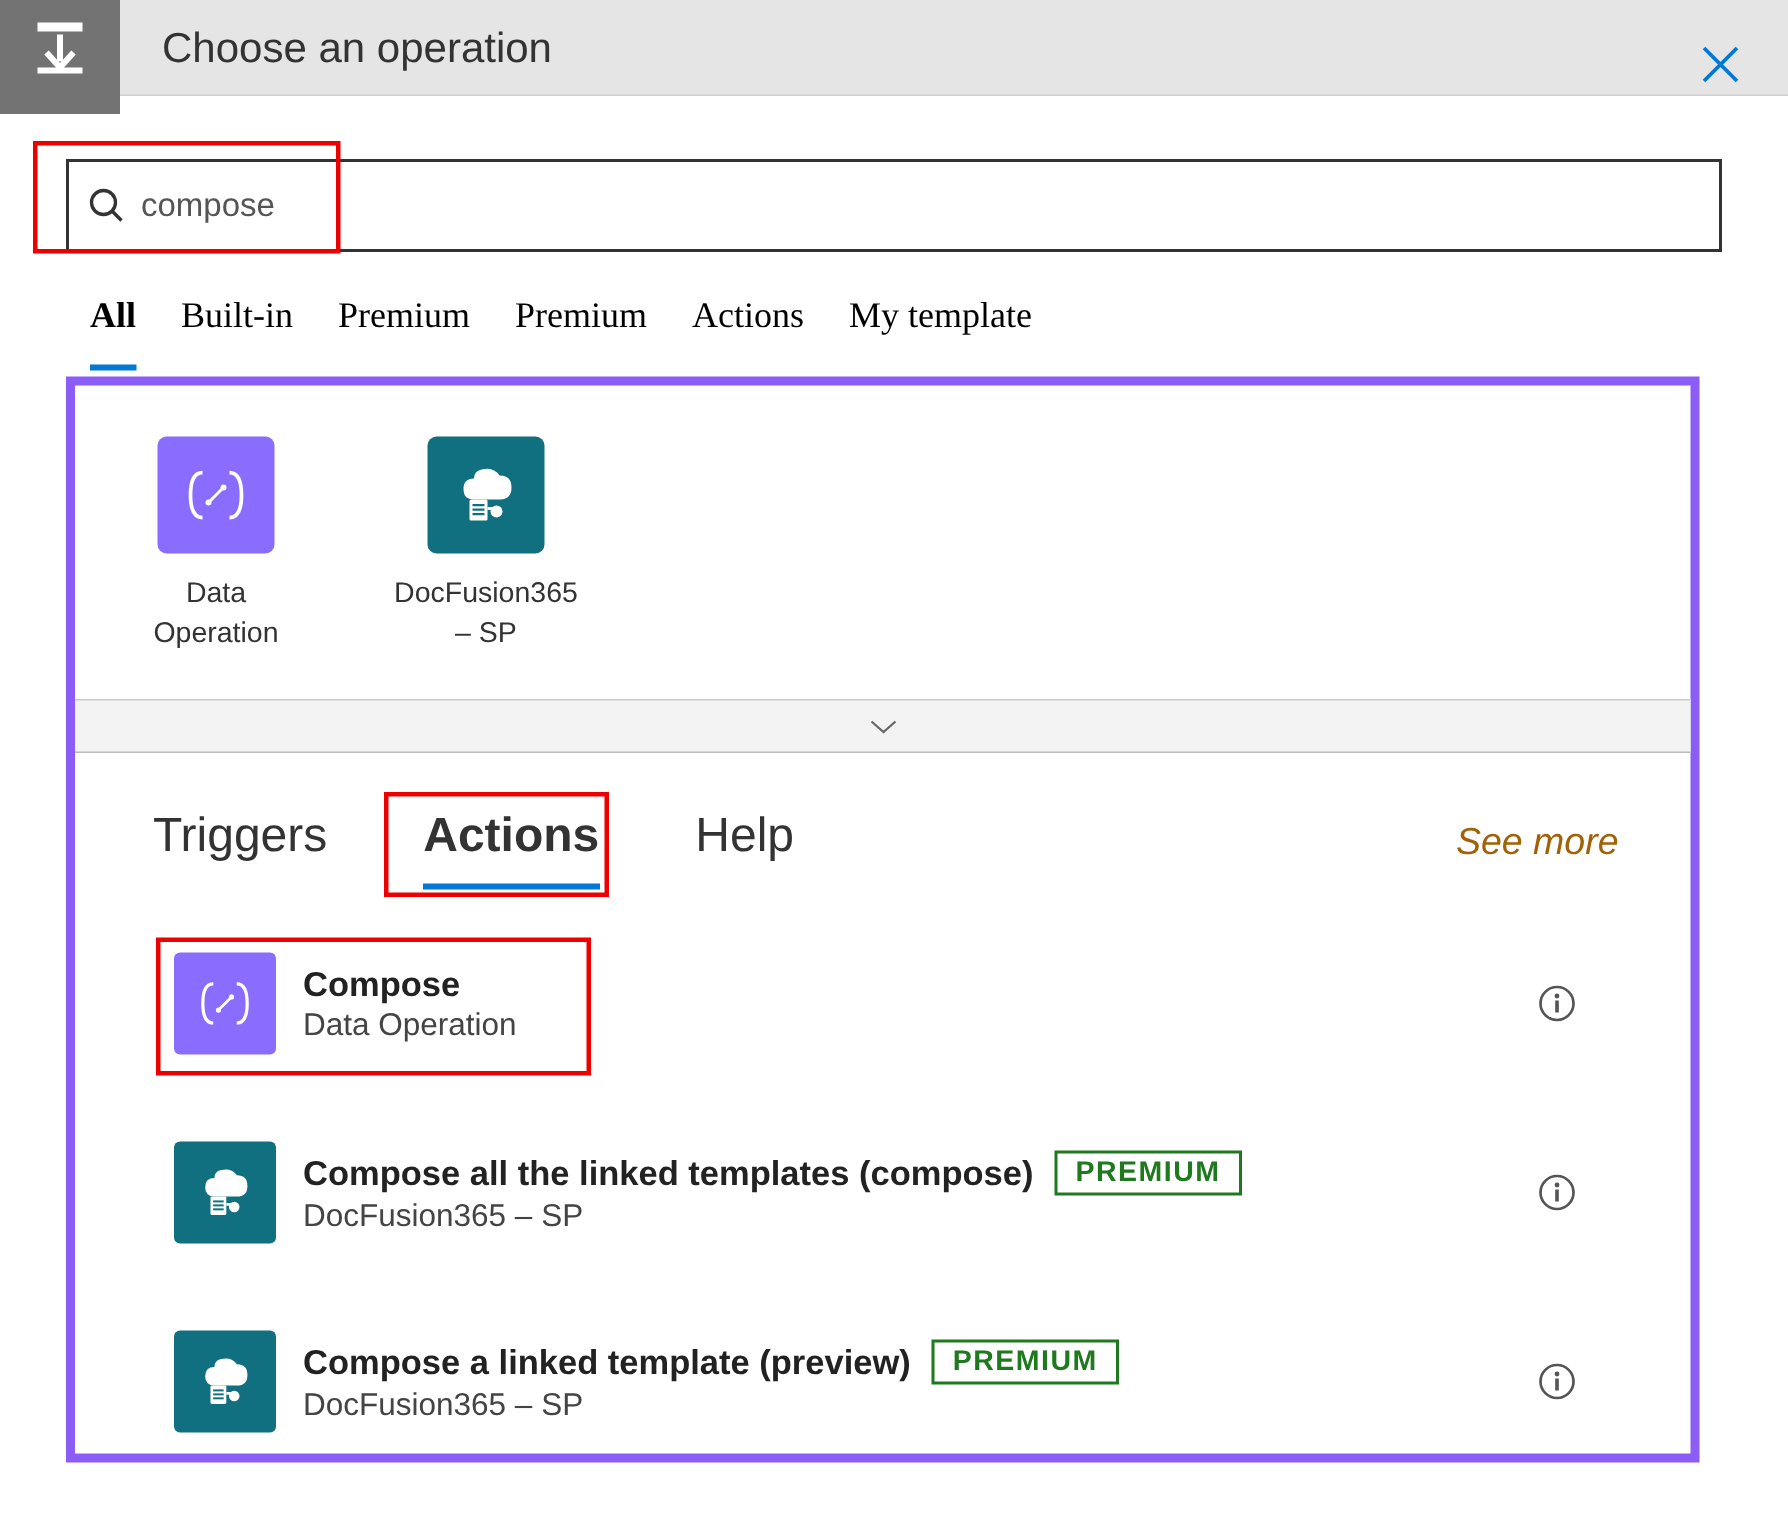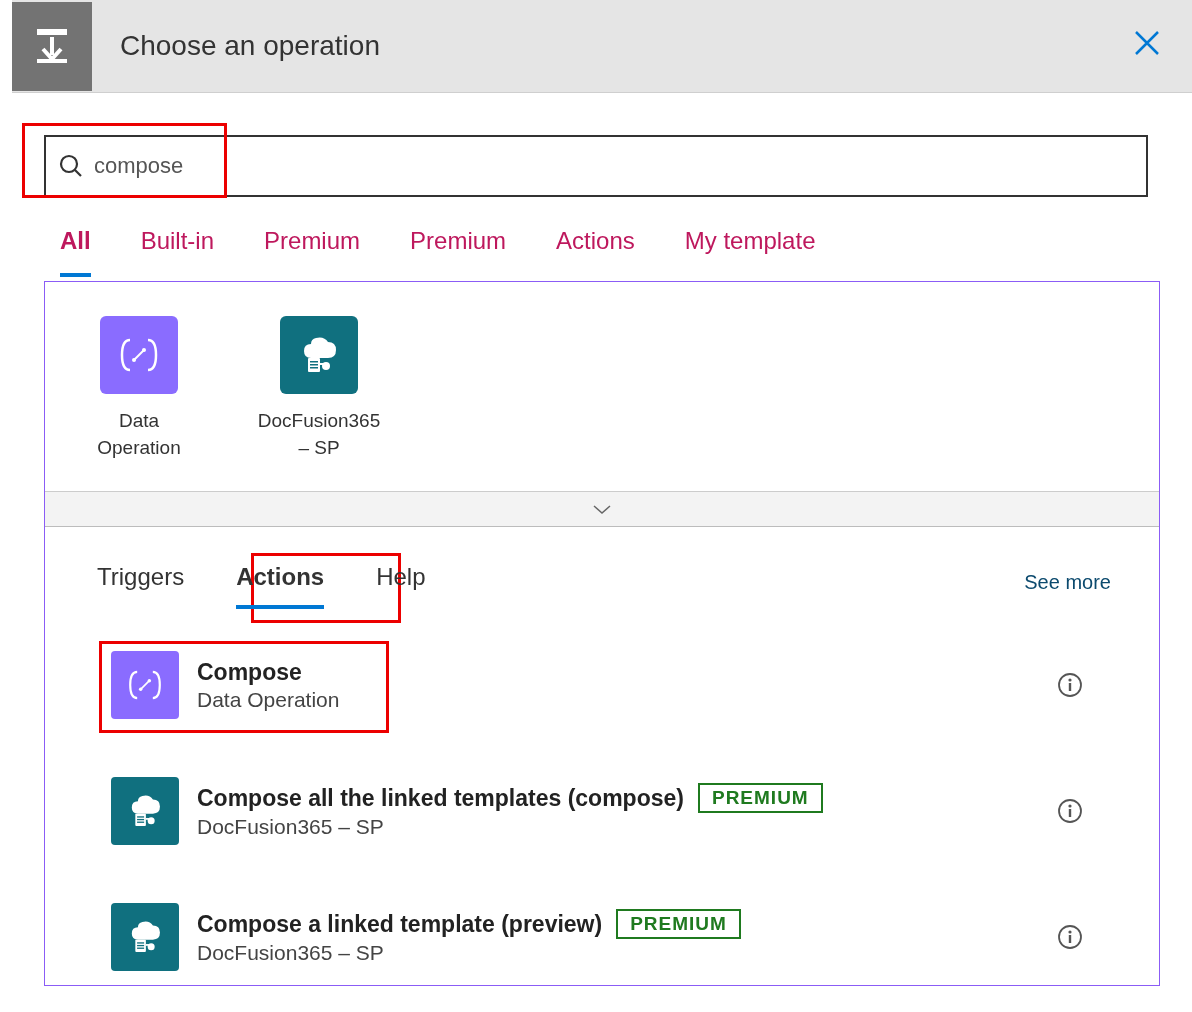--- a/index.html
+++ b/index.html
@@ -5,26 +5,25 @@
   * { box-sizing: border-box; margin: 0; padding: 0; }
   body {
     font-family: "Segoe UI", -apple-system, sans-serif;
     background: #fff;
     width: 1192px;
     height: 1012px;
     overflow: hidden;
   }
   .header {
     background: #e5e5e5;
-    height: 93px;
+    height: 64px;
     display: flex;
     align-items: center;
     position: relative;
     border-bottom: 1px solid #cfcfcf;
-    margin-left: 12px;
   }
   .header-icon-box {
     width: 80px;
     height: 89px;
     background: #737373;
     display: flex;
     align-items: center;
     justify-content: center;
   }
   .header-title {
@@ -69,45 +68,46 @@
   .search-field {
     border: none;
     outline: none;
     font-size: 22px;
     color: #555;
     width: 100%;
     background: transparent;
   }
   .category-tabs {
     display: flex;
-    gap: 50px;
+    gap: 30px;
     padding: 30px 48px 0 48px;
     font-size: 24px;
-    color: #be185d;
+    color: #000000;
+    font-family: Liberation Serif, serif;
   }
   .category-tab {
     cursor: pointer;
     padding-bottom: 16px;
     position: relative;
   }
   .category-tab.active {
     font-weight: 600;
   }
   .category-tab.active::after {
     content: "";
     position: absolute;
     bottom: -6px;
     left: 0;
     right: 0;
     height: 4px;
     background: #0078d4;
   }
   .connectors-panel {
-    border: 1px solid #8b5cf6;
-    margin: 10px 20px 0 32px;
+    border: 6px solid #8b5cf6;
+    margin: 10px 47px 0 32px;
   }
   .connectors-grid {
     display: flex;
     gap: 60px;
     padding: 34px 20px 30px 34px;
   }
   .connector-tile {
     display: flex;
     flex-direction: column;
     align-items: center;
@@ -145,22 +145,22 @@
     padding: 30px 48px 0 48px;
     position: relative;
   }
   .action-tabs-row {
     display: flex;
     align-items: center;
     justify-content: space-between;
   }
   .action-tabs {
     display: flex;
-    gap: 44px;
-    font-size: 24px;
+    gap: 56px;
+    font-size: 32px;
     color: #333;
   }
   .action-tab {
     cursor: pointer;
     padding: 6px 4px 16px 4px;
     position: relative;
   }
   .action-tab.active {
     font-weight: 600;
   }
@@ -176,23 +176,24 @@
   .actions-highlight {
     position: absolute;
     border: 3px solid #ec0000;
     left: 206px;
     top: 26px;
     width: 150px;
     height: 70px;
     pointer-events: none;
   }
   .see-more {
-    font-size: 20px;
-    color: #0c4a6e;
-    cursor: pointer;
+    font-size: 25px;
+    color: #a16207;
+    cursor: pointer;
+    font-style: italic;
   }
   .action-list {
     padding: 30px 12px 0 12px;
   }
   .action-item {
     display: flex;
     align-items: center;
     padding: 14px 6px;
     cursor: pointer;
     position: relative;

